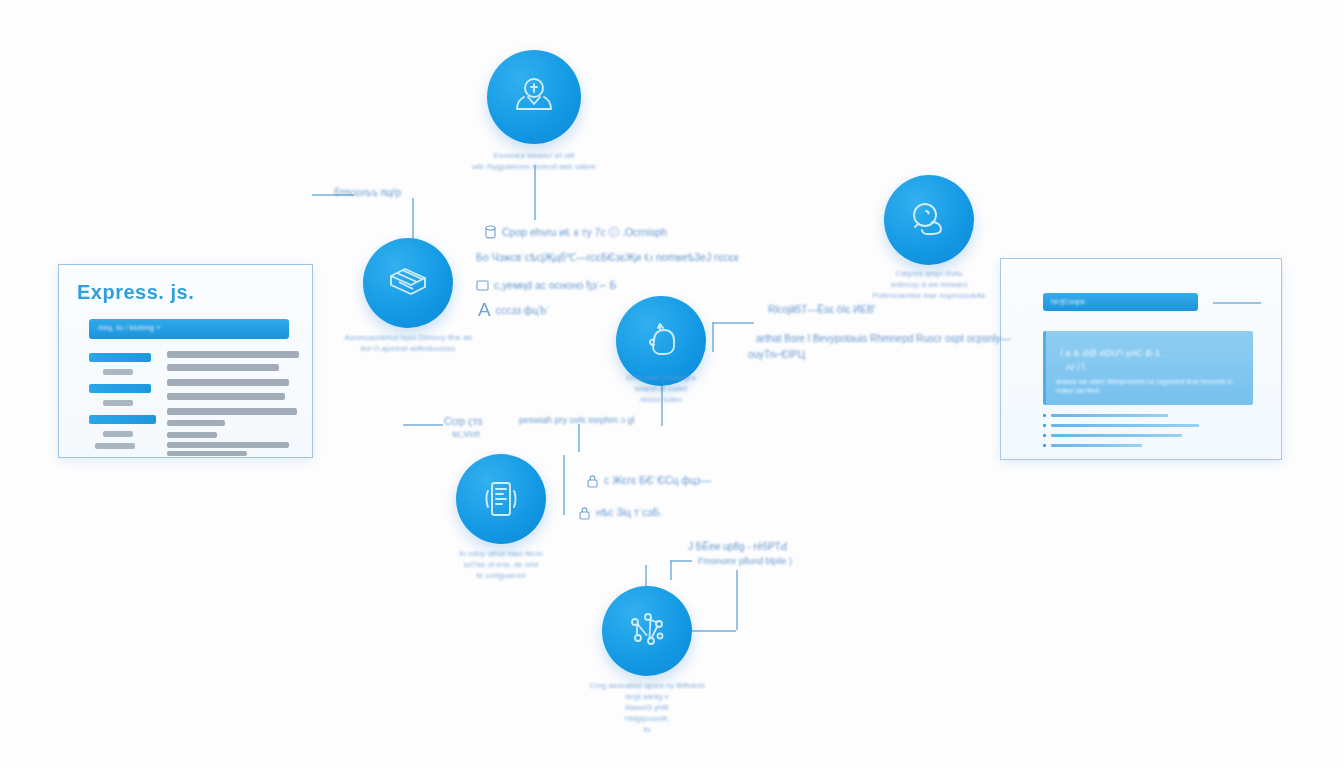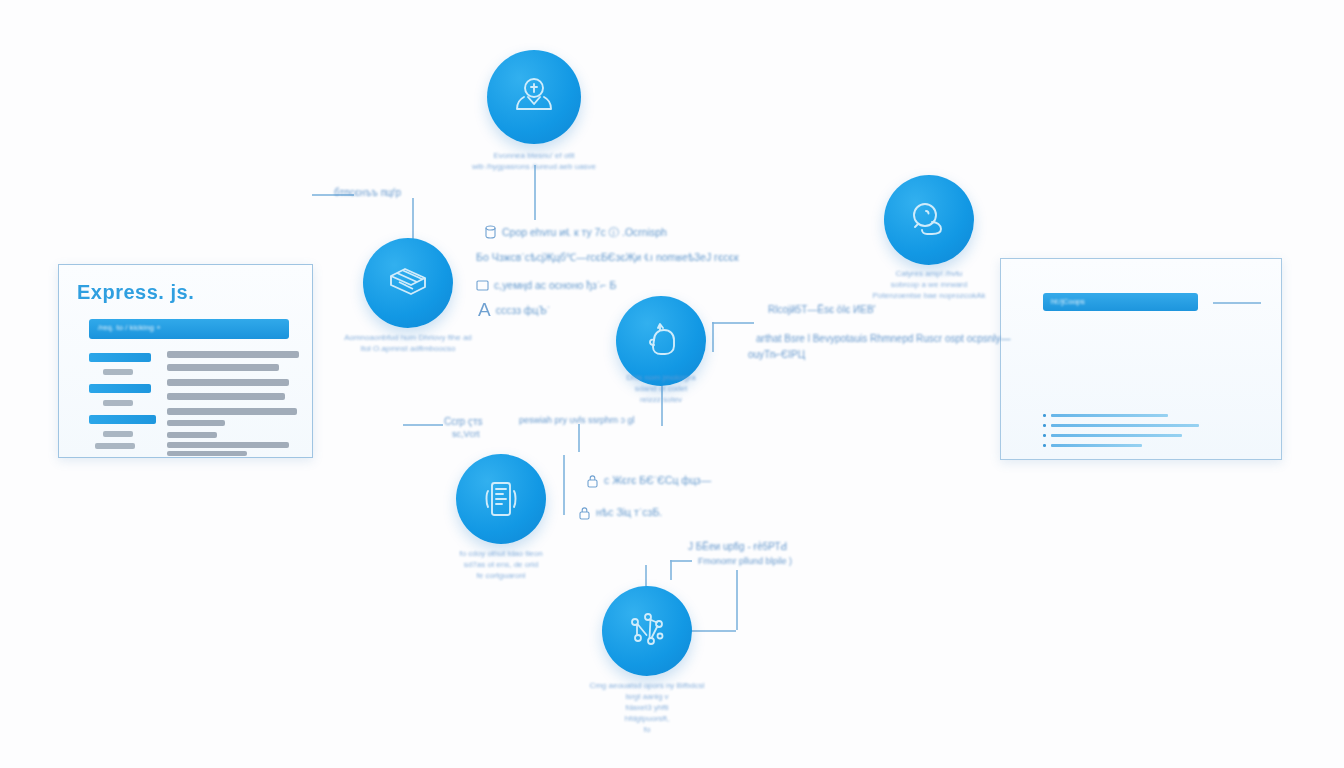--- a/index.html
+++ b/index.html
@@ -127,20 +127,25 @@
     <div class="bar gray2" style="left:108px;top:167px;width:50px;height:6px;"></div>
     <div class="bar gray2" style="left:108px;top:177px;width:122px;height:6px;"></div>
     <div class="bar gray2" style="left:108px;top:186px;width:80px;height:5px;"></div>
   </div>
 
   <div id="right-panel">
     <div class="addr">
       <span>ht:/jCoops</span>
     </div>
     <div class="line-h" style="left:212px;top:43px;width:48px;"></div>
+    <div class="card">
+      <div class="l1">/.a &amp; d@ eDU'\ улС Ƀ-1 .</div>
+      <div class="l2">A/ ı̇ˈƖ</div>
+      <div class="l3">shakes me wtied 1Mmprmoicts he cagmnent lena fonormls in maker tan firrel</div>
+    </div>
     <div class="bullet-dot" style="left:42px;top:155px;"></div>
     <div class="bullet-line" style="left:50px;top:155px;width:117px;"></div>
     <div class="bullet-dot" style="left:42px;top:165px;"></div>
     <div class="bullet-line" style="left:50px;top:165px;width:148px;"></div>
     <div class="bullet-dot" style="left:42px;top:175px;"></div>
     <div class="bullet-line" style="left:50px;top:175px;width:131px;"></div>
     <div class="bullet-dot" style="left:42px;top:185px;"></div>
     <div class="bullet-line" style="left:50px;top:185px;width:91px;"></div>
   </div>
 

